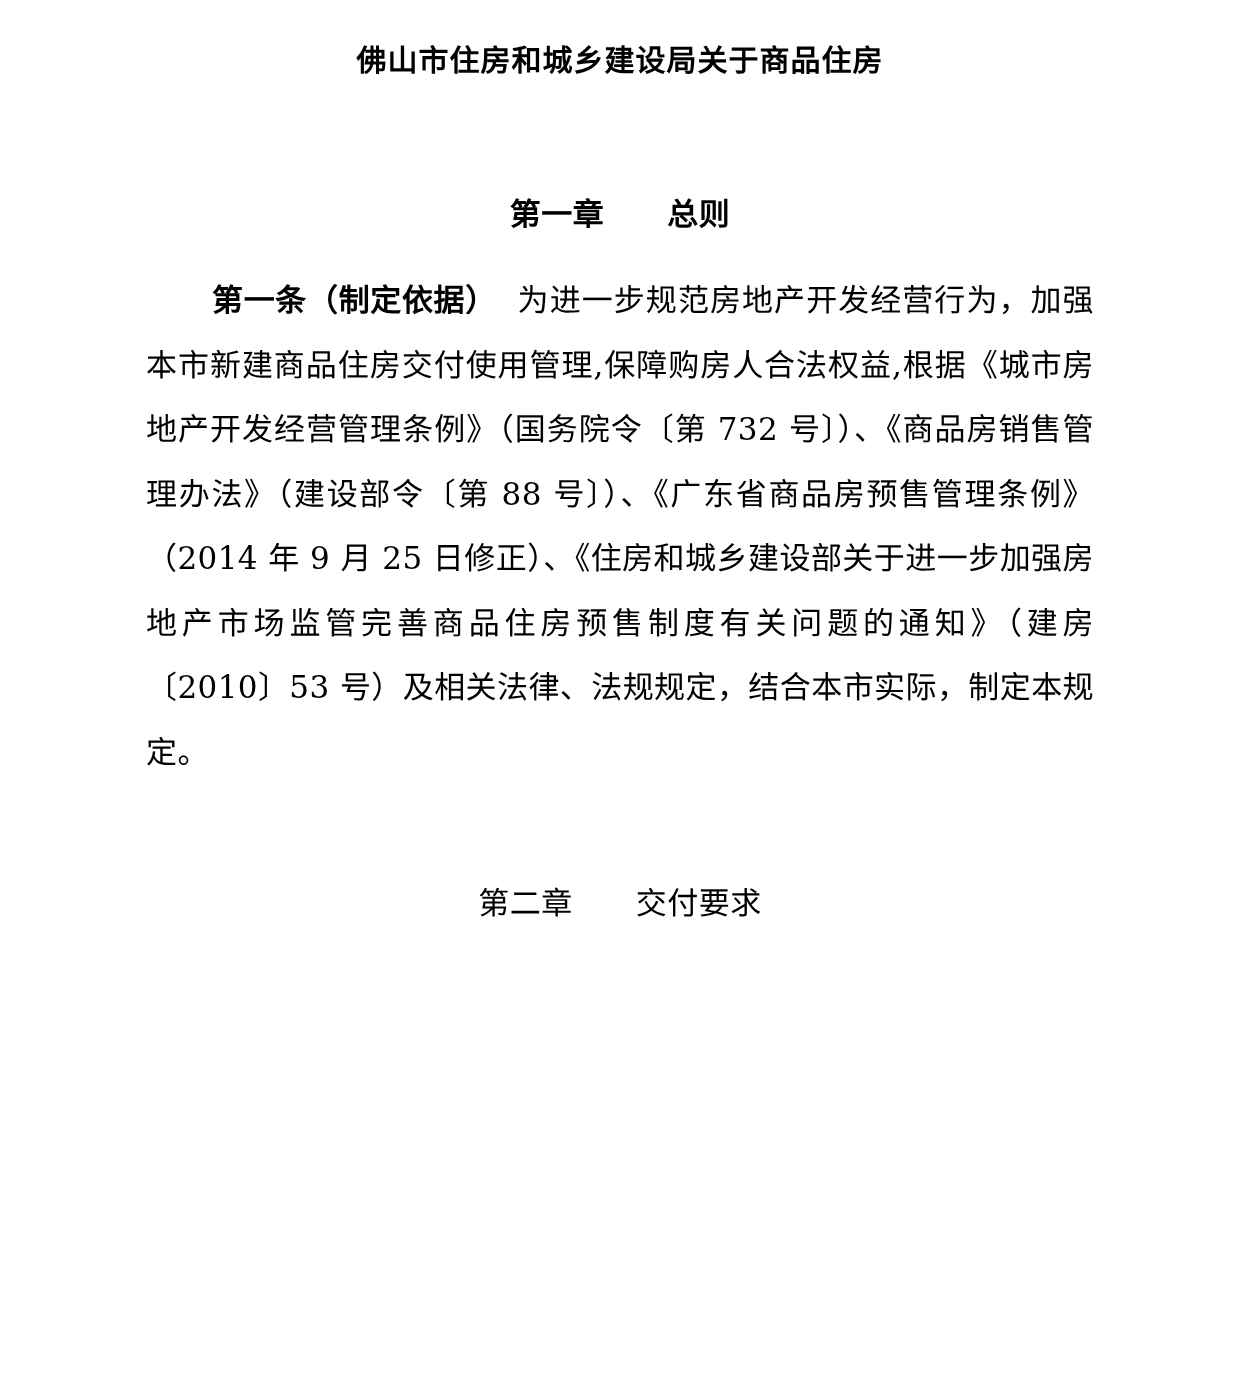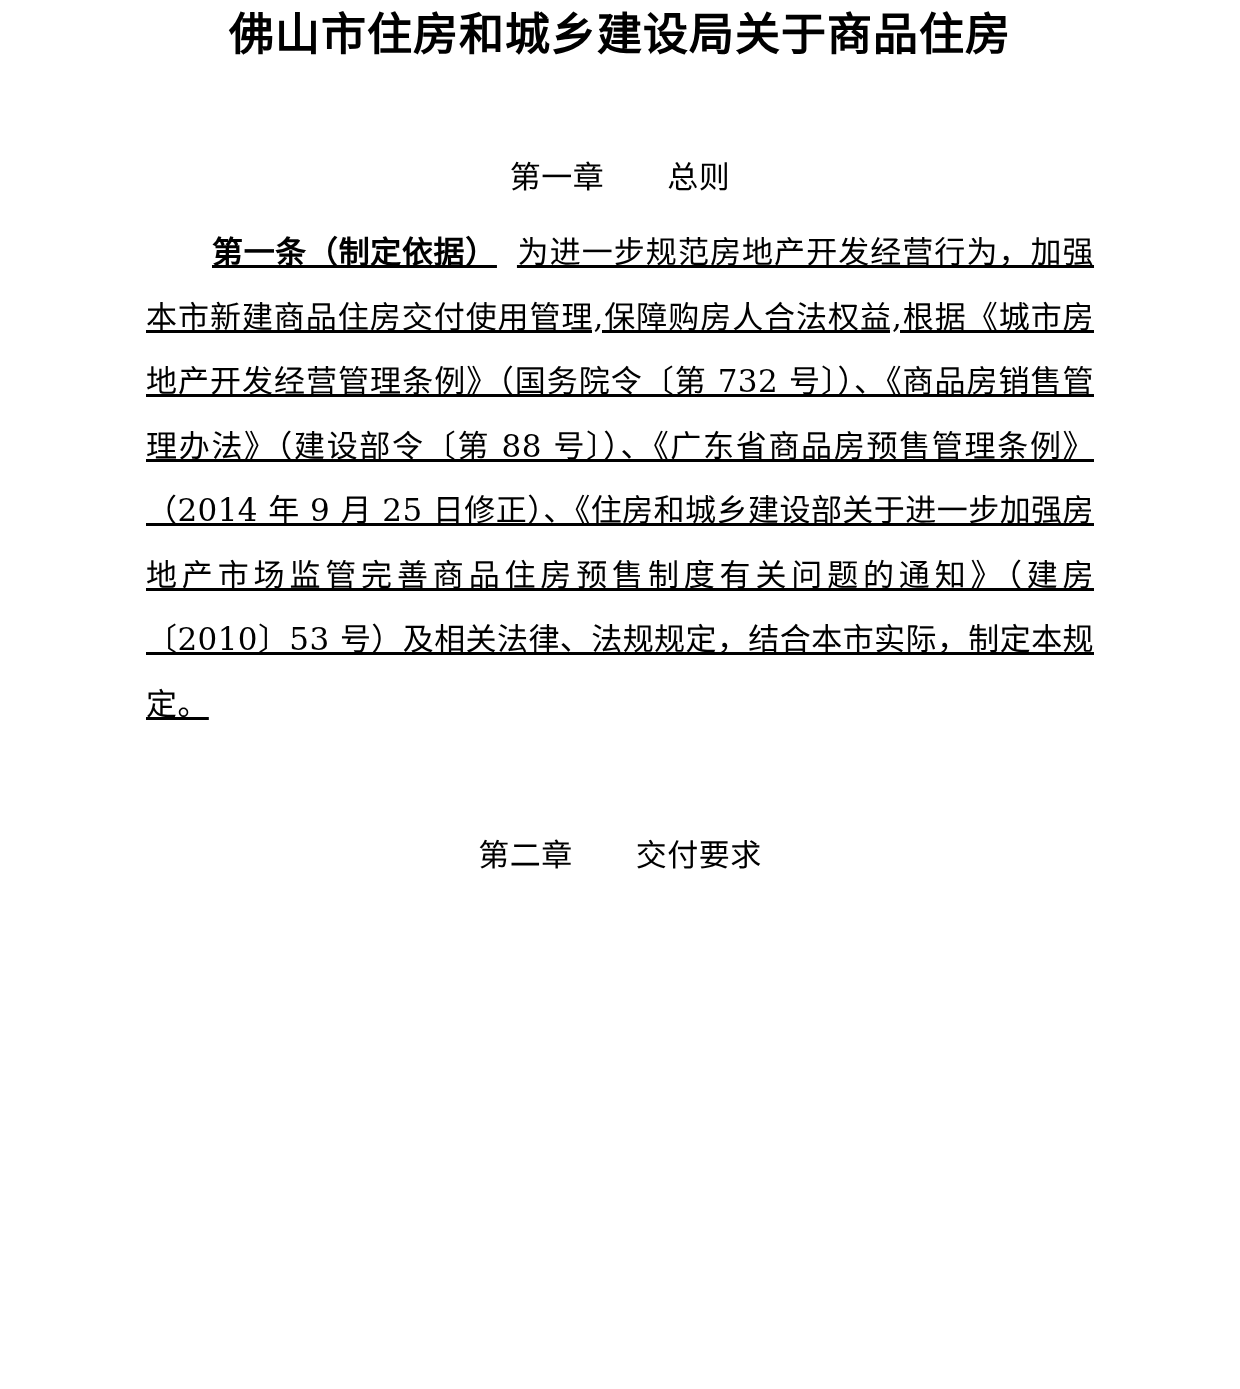--- a/index.html
+++ b/index.html
@@ -21,24 +21,25 @@
     position: relative;
     width: 1240px;
     height: 1389px;
     box-sizing: border-box;
     padding: 0;
   }
 
   
   .doc-title {
     margin: 0;
+    padding-top: 26px;
     text-align: center;
     font-family: "DejaVu Serif", "Liberation Serif", serif;
     font-weight: 700;
-    font-size: 45px;
+    font-size: 30px;
     line-height: 70px;
     letter-spacing: 1px;
     color: #000000;
   }
   .doc-title .tline {
     display: block;
     white-space: pre;
   }
 
   
@@ -46,22 +47,23 @@
     text-align: center;
     font-family: "DejaVu Sans", "Liberation Sans", sans-serif;
     font-weight: 400;
     font-size: 31px;
     line-height: 46px;
     letter-spacing: 0.5px;
     white-space: pre;
     color: #000000;
   }
   .chapter-1 {
-    margin: 0;
+    margin: 11px;
     padding-top: 84px;
+    font-weight: bold;
   }
   .chapter-2 {
     margin: 0;
     padding-top: 96px;
   }
 
   
   .body-block {
     margin: 0 auto;
     width: 948px;
@@ -72,21 +74,20 @@
     margin: 0;
     text-align: justify;
     text-justify: inter-character;
     text-align-last: left;
     font-family: "DejaVu Serif", "Liberation Serif", serif;
     font-size: 31px;
     line-height: 64.5px;
     letter-spacing: 0.4px;
     text-indent: 66px;
     color: #000000;
-    text-decoration: underline;
   }
   .article + .article {
     margin-top: 0;
   }
 
   .article-label {
     font-family: "DejaVu Sans", "Liberation Sans", sans-serif;
     font-weight: 700;
     font-size: 31px;
     letter-spacing: 0;

